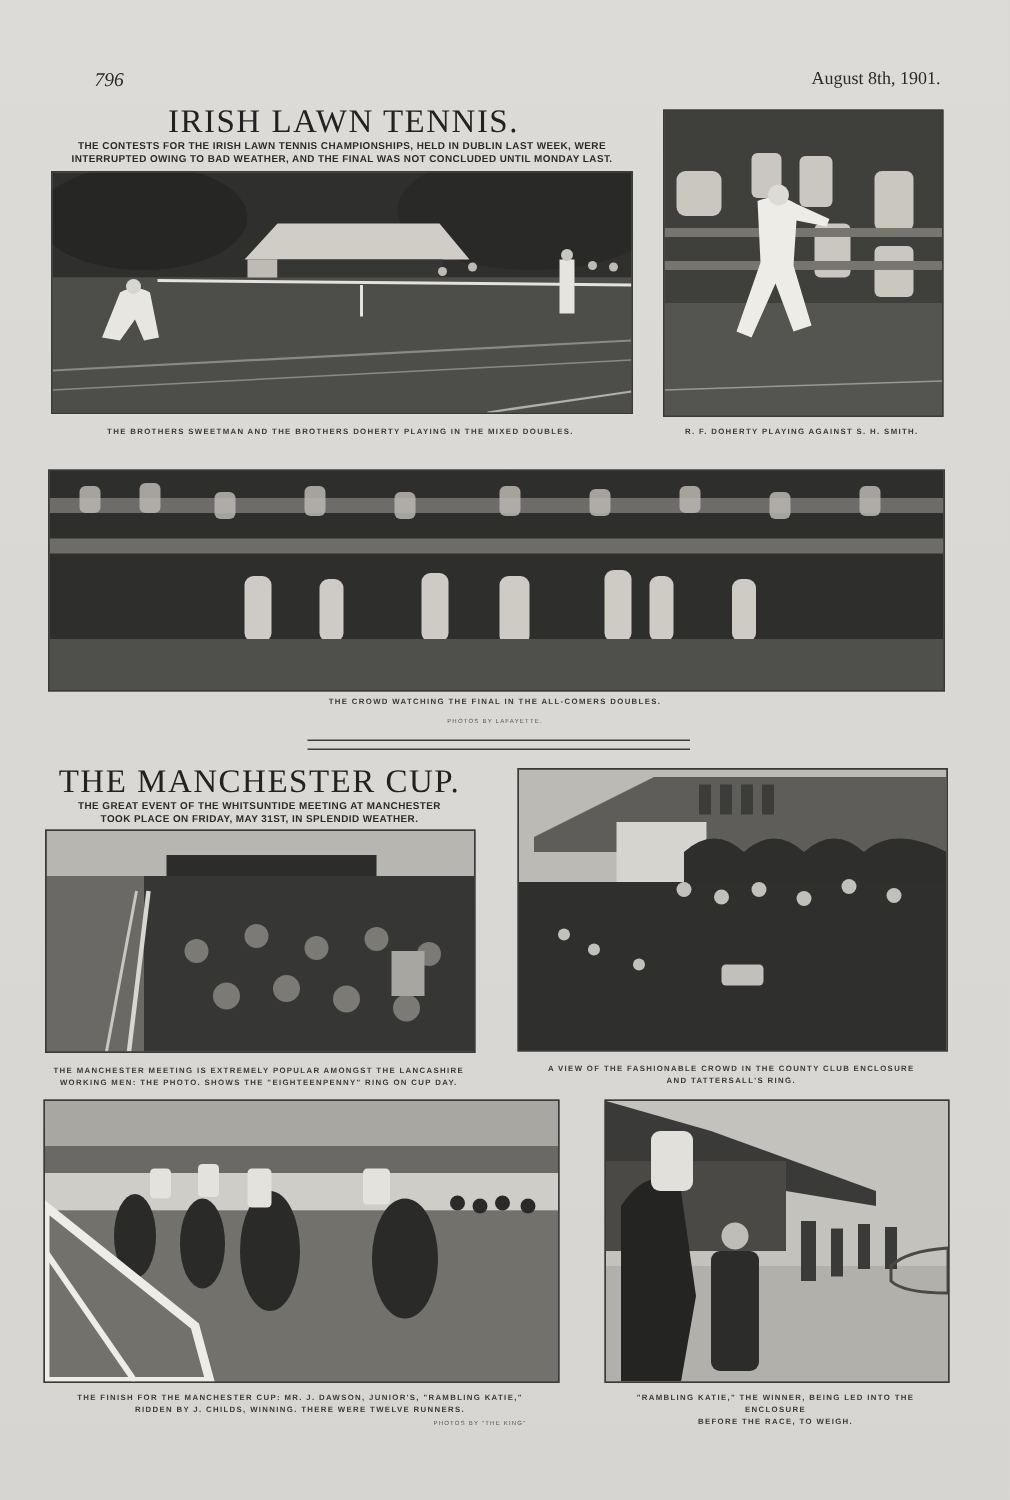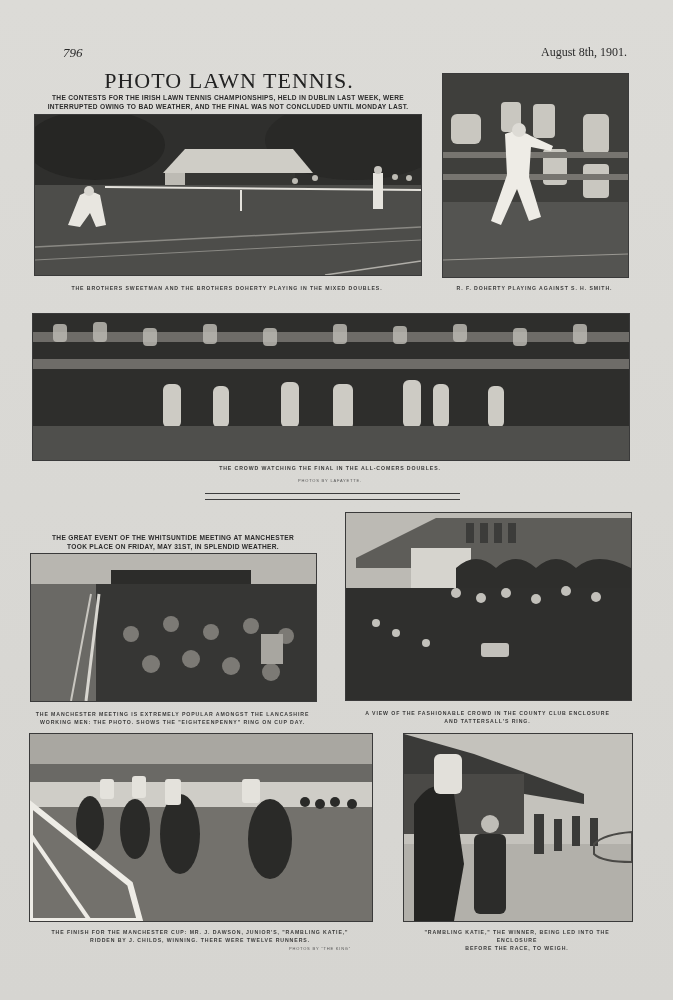--- a/index.html
+++ b/index.html
@@ -24,21 +24,21 @@
   .rule { height: 1px; background: #3c3c3c; }
 </style>
 </head>
 <body>
 
 <div class="page">
 
   <div class="abs hdr hdr-page">796</div>
   <div class="abs hdr hdr-date">August 8th, 1901.</div>
 
-  <div class="abs headline" style="left:34px;width:390px;top:68px;">PHOTO LAWN TENNIS.</div>
+  <div class="abs headline" style="left:34px;width:390px;top:68px;">IRISH LAWN TENNIS.</div>
   <div class="abs sub" style="left:30px;width:396px;top:93px;">
     <div>THE CONTESTS FOR THE IRISH LAWN TENNIS CHAMPIONSHIPS, HELD IN DUBLIN LAST WEEK, WERE</div>
     <div>INTERRUPTED OWING TO BAD WEATHER, AND THE FINAL WAS NOT CONCLUDED UNTIL MONDAY LAST.</div>
   </div>
 
   <div class="abs photo" style="left:34px;top:114px;width:386px;height:160px;">
     <svg width="386" height="160" viewBox="0 0 386 160">
       <rect width="386" height="160" fill="#4a4a47"></rect>
       <rect width="386" height="70" fill="#2f2f2d"></rect>
       <ellipse cx="60" cy="30" rx="70" ry="35" fill="#262624"></ellipse>
@@ -120,20 +120,21 @@
       </g>
       <rect y="112" width="596" height="34" fill="#4f4f4c"></rect>
     </svg>
   </div>
   <div class="abs cap" style="left:32px;width:596px;top:464px;">THE CROWD WATCHING THE FINAL IN THE ALL-COMERS DOUBLES.</div>
   <div class="abs credit" style="left:32px;width:596px;top:478px;">PHOTOS BY LAFAYETTE.</div>
 
   <div class="abs rule" style="left:205px;width:255px;top:493px;"></div>
   <div class="abs rule" style="left:205px;width:255px;top:499px;"></div>
 
+  <div class="abs headline" style="left:28px;width:290px;top:508px;">THE MANCHESTER CUP.</div>
   <div class="abs sub" style="left:28px;width:290px;top:533px;">
     <div>THE GREAT EVENT OF THE WHITSUNTIDE MEETING AT MANCHESTER</div>
     <div>TOOK PLACE ON FRIDAY, MAY 31ST, IN SPLENDID WEATHER.</div>
   </div>
 
   <div class="abs photo" style="left:30px;top:553px;width:285px;height:147px;">
     <svg width="285" height="147" viewBox="0 0 285 147">
       <rect width="285" height="147" fill="#363634"></rect>
       <rect width="285" height="30" fill="#b8b6b0"></rect>
       <rect x="80" y="16" width="140" height="14" fill="#2c2c2a"></rect>

